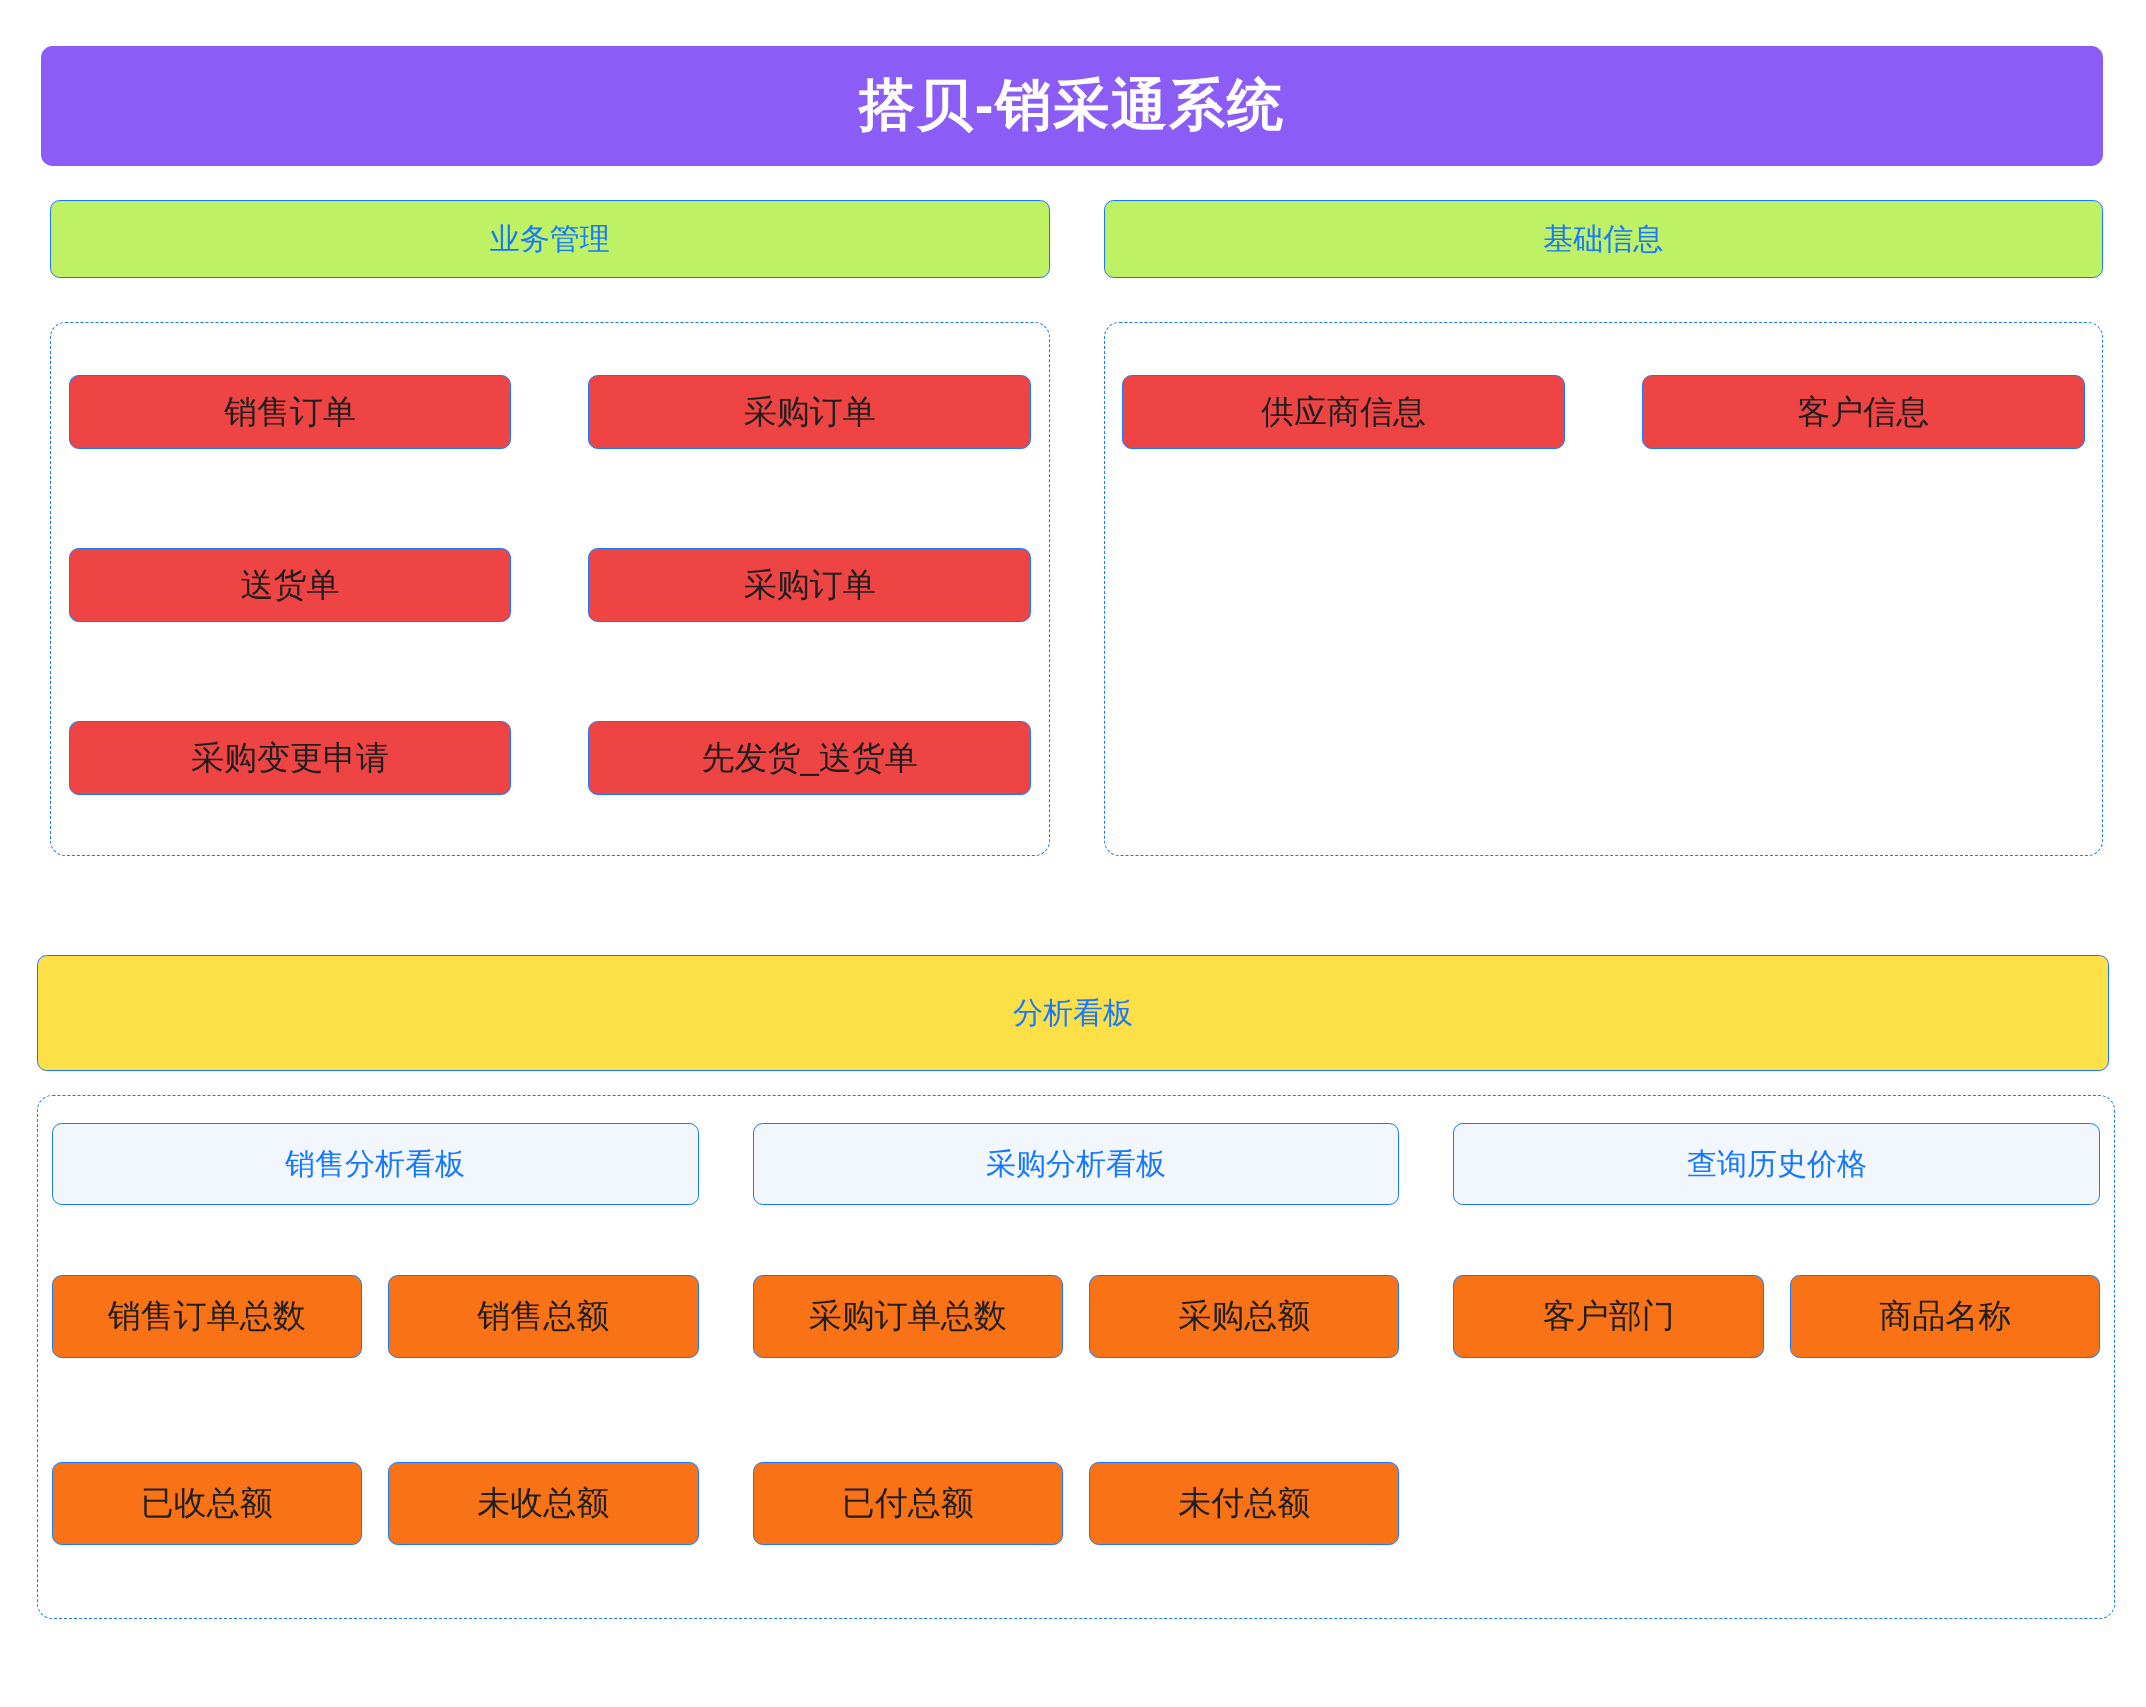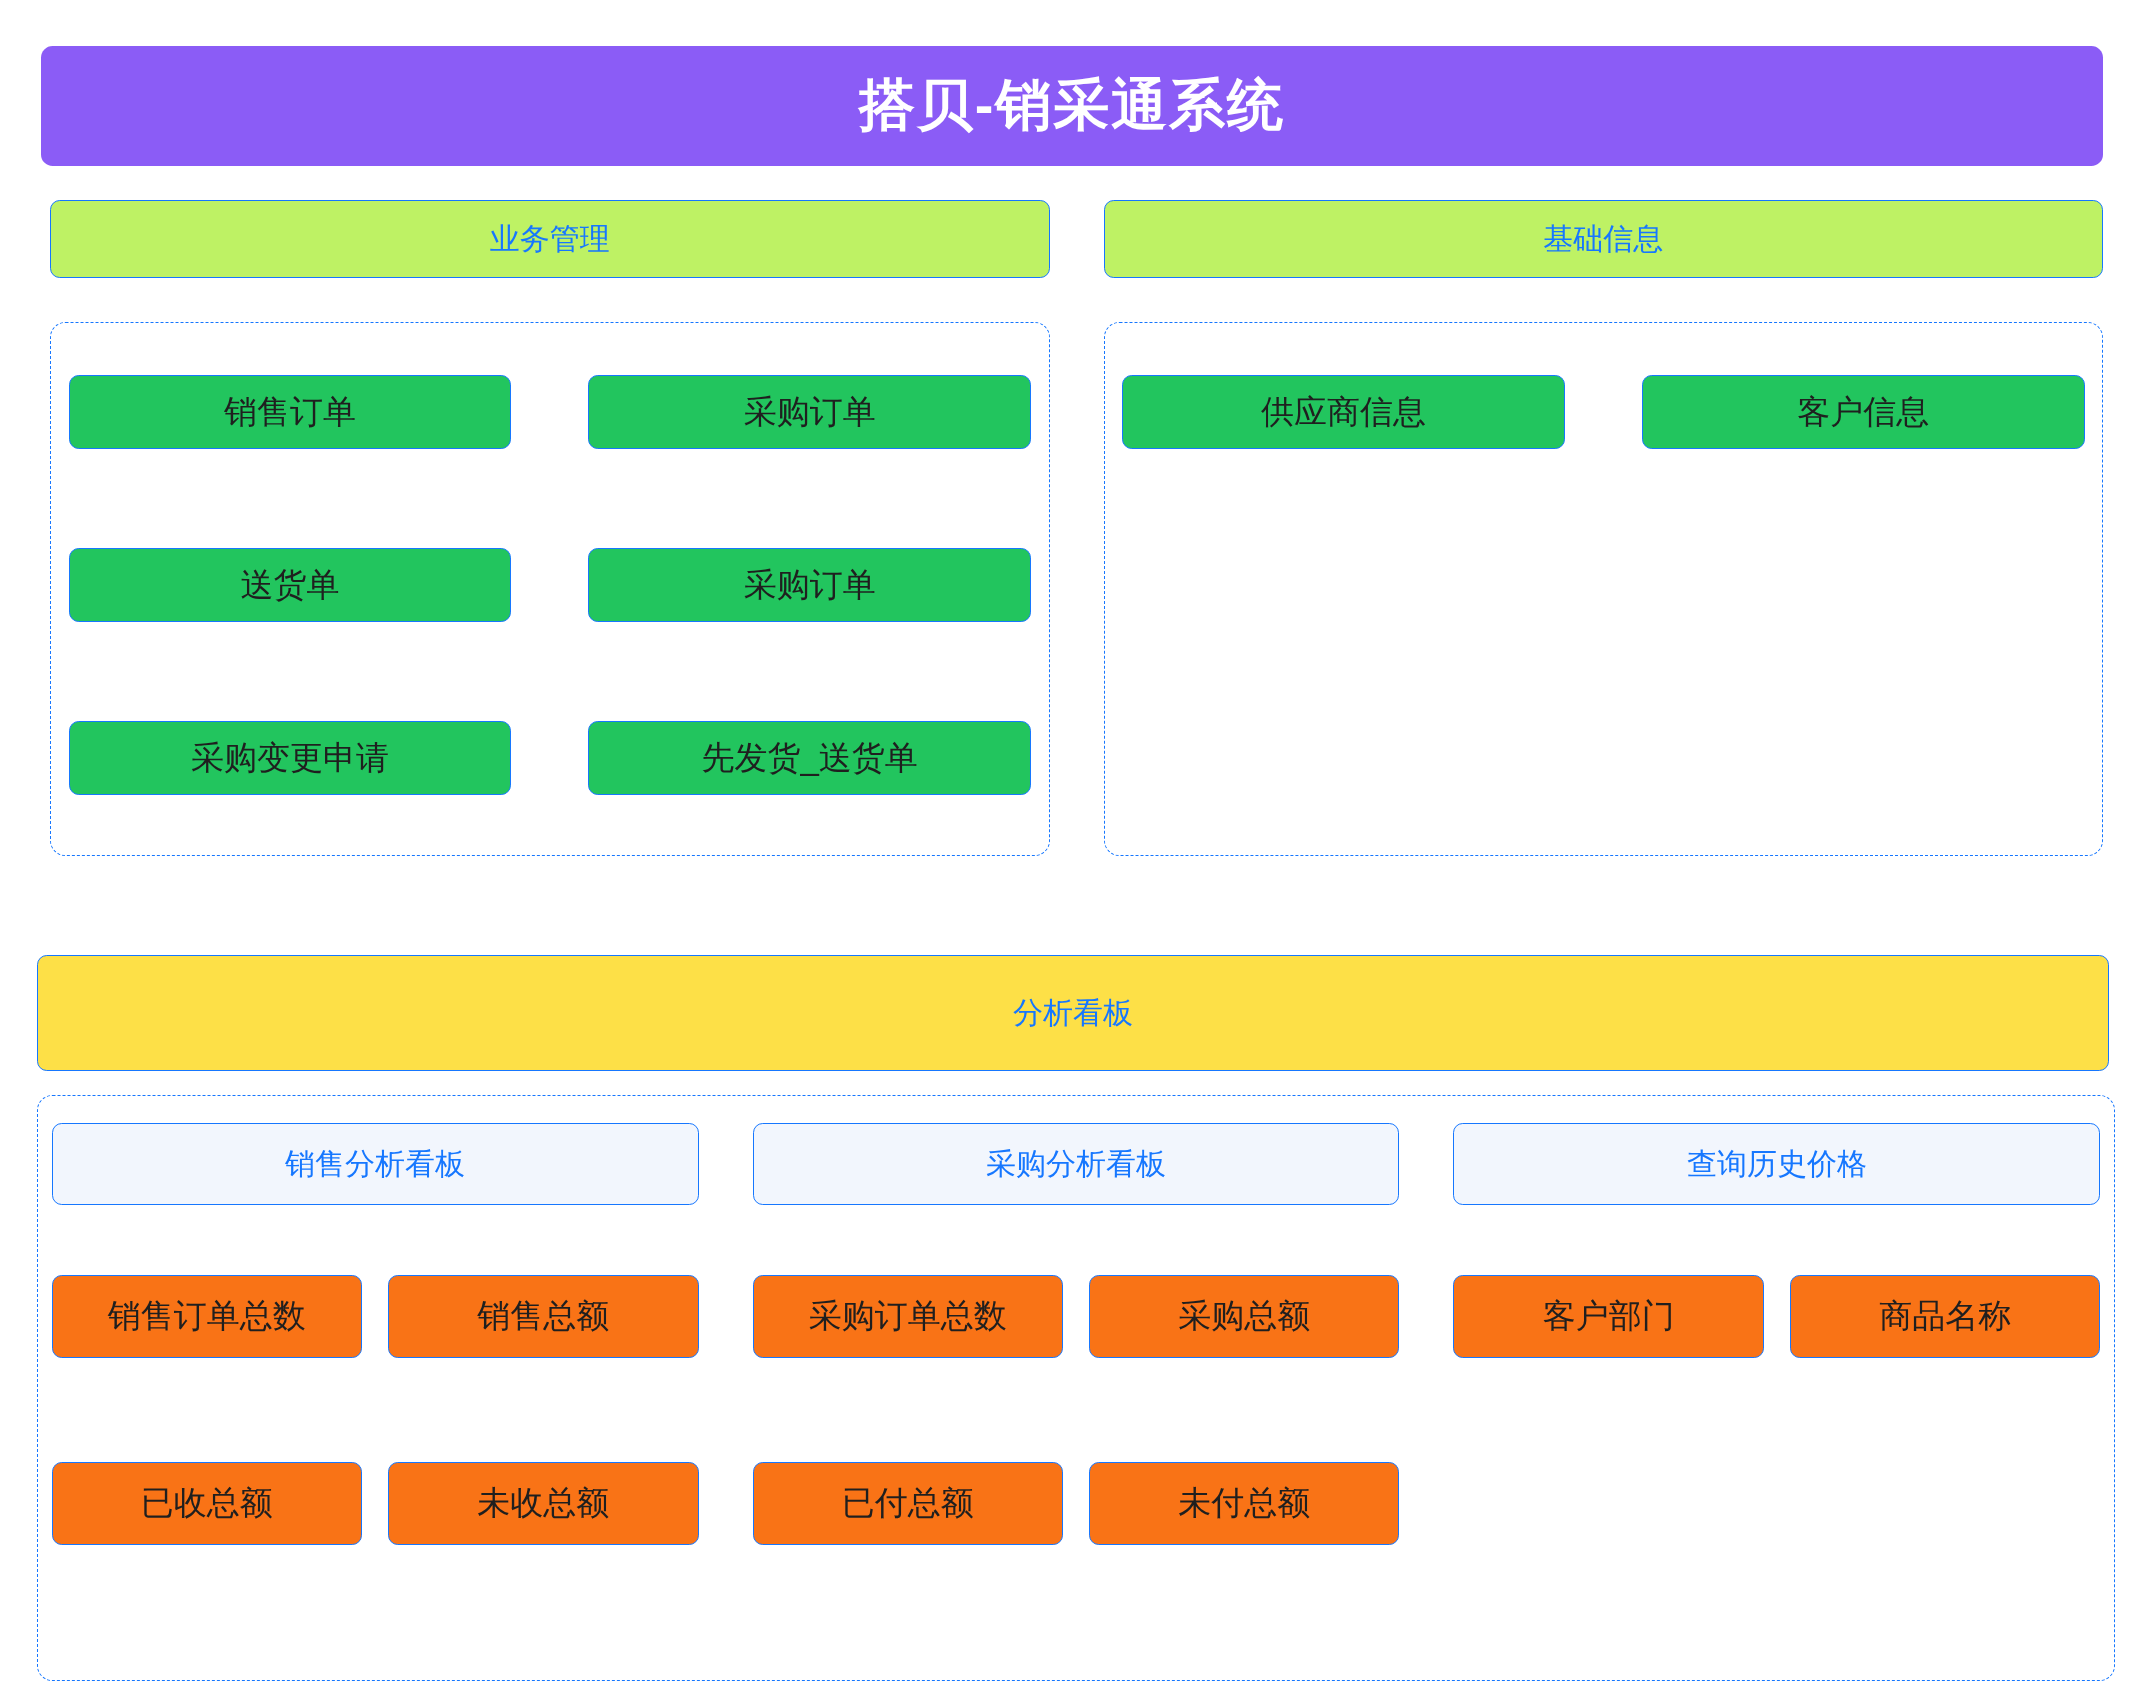--- a/index.html
+++ b/index.html
@@ -40,40 +40,40 @@
     border-radius: 15.5px;
     padding: 52px 17.5px 0 17.5px;
   }
   .btn-row {
     display: flex; justify-content: space-between;
     margin-bottom: 99px;
   }
   .item-btn {
     width: 46%;
     height: 74px;
-    background: #22c55e;
+    background: #ef4444;
     border: 1.9px solid #1677ff;
     border-radius: 9.7px;
     display: flex; align-items: center; justify-content: center;
     font-size: 33px; color: #1f1f1f;
     cursor: pointer;
     white-space: nowrap;
   }
   .dashboard-bar {
     margin: 99px 37px 0 37px;
     height: 116px;
     background: #fde047;
     border: 1.9px solid #1677ff;
     border-radius: 9.7px;
     display: flex; align-items: center; justify-content: center;
     color: #1677ff; font-size: 30px; font-weight: 500;
   }
   .dashboard-container {
     margin: 24px 31px 0 37px;
-    height: 586px;
+    height: 524px;
     border: 1.9px dashed #1677ff;
     border-radius: 15.5px;
     padding: 27px 13.6px 0 13.6px;
   }
   .dash-columns { display: flex; gap: 54px; }
   .dash-column { flex: 1; display: flex; flex-direction: column; }
   .dash-header {
     height: 82px;
     background: #f2f6fd;
     border: 1.9px solid #1677ff;

